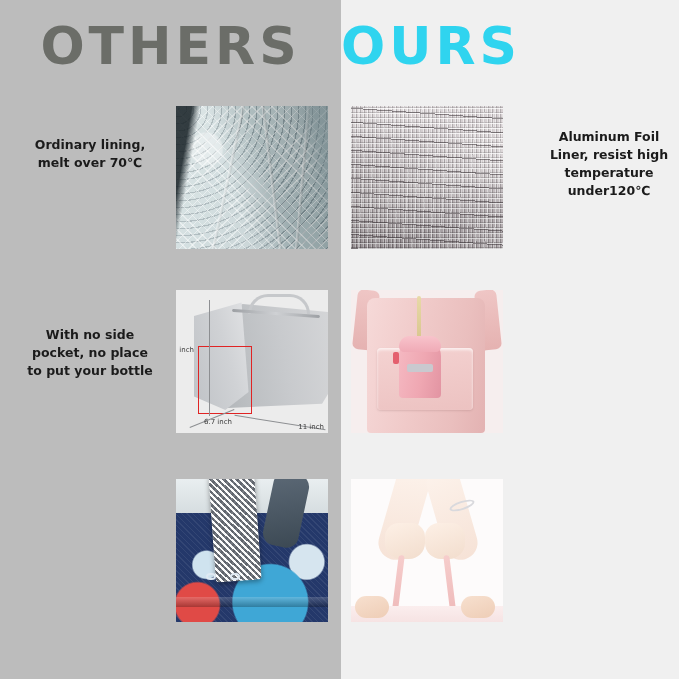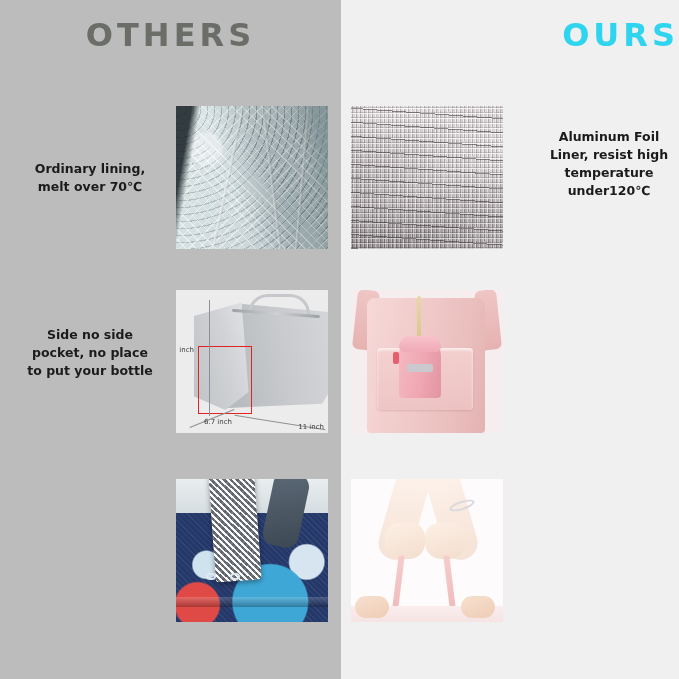--- a/index.html
+++ b/index.html
@@ -22,25 +22,25 @@
     position: absolute; left: 341px; top: 0;
     width: 338px; height: 679px;
     background: #f0f0f0;
   }
   .header-row {
     position: absolute; left: 0; top: 0;
     width: 679px; height: 92px;
   }
   .hdr {
     position: absolute; top: 16px;
-    font-size: 32px; font-weight: bold; letter-spacing: 4px;
+    font-size: 52px; font-weight: bold; letter-spacing: 4px;
     font-family: "DejaVu Sans", sans-serif;
   }
   .hdr-others { left: 0; width: 341px; text-align: center; color: #6b6d68; }
-  .hdr-ours   { left: 341px; width: 338px; text-align: right; color: #2fd4ef; }
+  .hdr-ours   { left: 341px; width: 338px; text-align: left; color: #2fd4ef; }
 
   .row { position: absolute; left: 0; width: 679px; }
   .row-1 { top: 106px; height: 143px; }
   .row-2 { top: 290px; height: 143px; }
   .row-3 { top: 479px; height: 143px; }
 
   .cap {
     position: absolute;
     font-size: 12.5px; font-weight: bold; line-height: 1.45;
     color: #1b1b1b; text-align: center;
@@ -258,21 +258,21 @@
 
   <div class="half-left"></div>
   <div class="half-right"></div>
 
   <div class="header-row">
     <div class="hdr hdr-others">OTHERS</div>
     <div class="hdr hdr-ours">OURS</div>
   </div>
 
   <div class="row row-1">
-    <div class="cap cap-left" style="top:54px">Ordinary lining,
+    <div class="cap cap-left" style="top:30px">Ordinary lining,
 melt over 70℃</div>
 
     <div class="photo photo-left">
       <div class="scene lining">
         <div class="fold" style="left:48px; transform:rotate(12deg);"></div>
         <div class="fold" style="left:96px; transform:rotate(-7deg);"></div>
         <div class="fold" style="left:124px; transform:rotate(5deg);"></div>
       </div>
     </div>
 
@@ -280,21 +280,21 @@
       <div class="scene foil"></div>
     </div>
 
     <div class="cap cap-right" style="top:22px">Aluminum Foil
 Liner, resist high
 temperature
 under120℃</div>
   </div>
 
   <div class="row row-2">
-    <div class="cap cap-left" style="top:36px">Side no side
+    <div class="cap cap-left" style="top:36px">With no side
 pocket, no place
 to put your bottle</div>
 
     <div class="photo photo-left">
       <div class="scene bagdiagram" style="transform: scaleX(-1);">
         <div class="bd-body"></div>
         <div class="bd-side"></div>
         <div class="bd-handle"></div>
         <div class="bd-zip"></div>
         <div class="bd-rect"></div>

